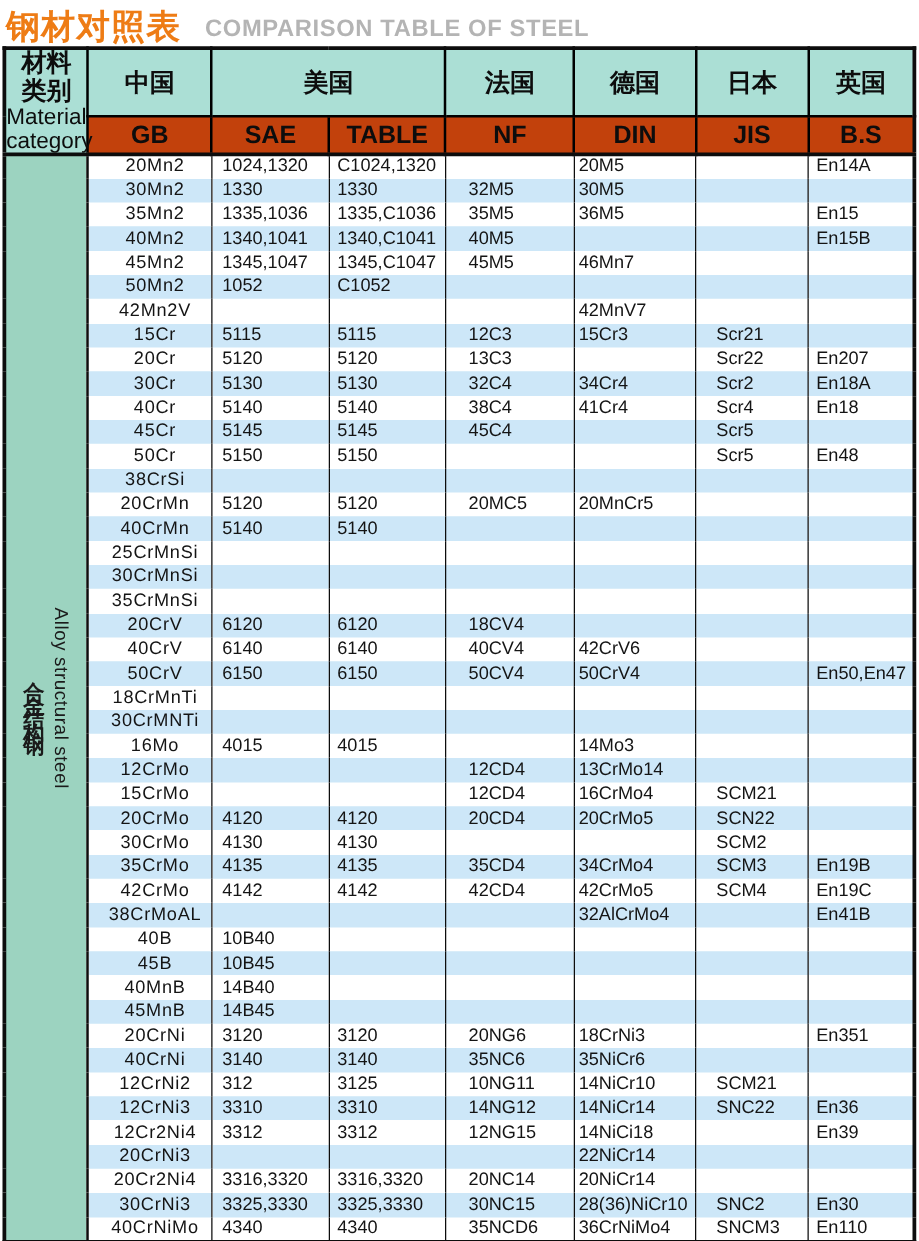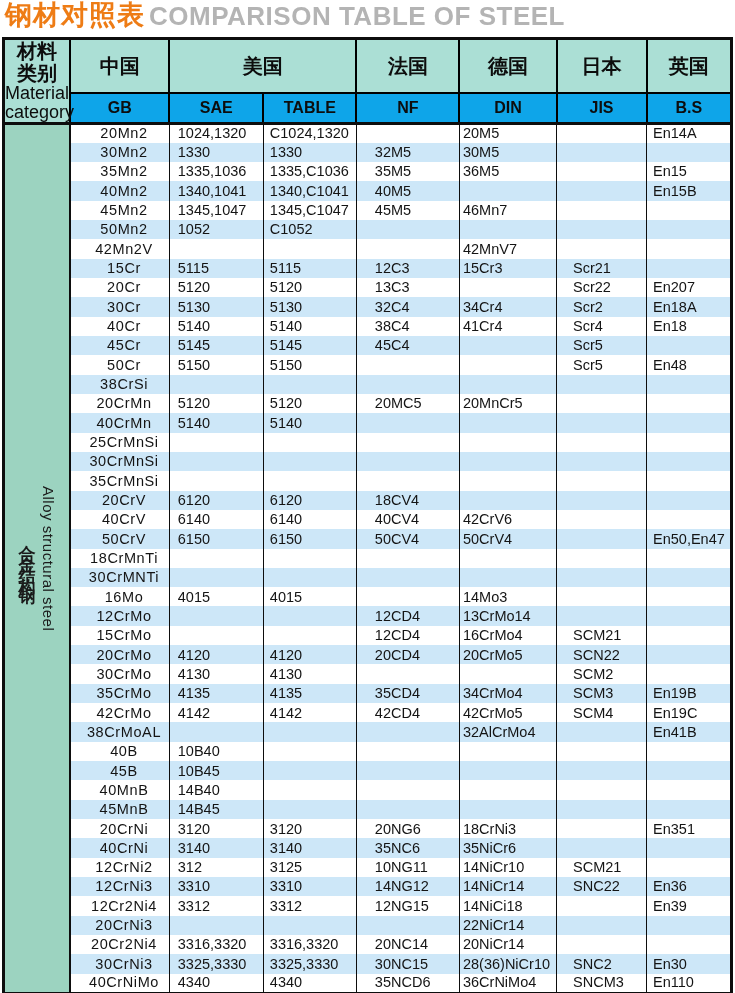--- a/index.html
+++ b/index.html
@@ -3,29 +3,29 @@
 <meta charset="utf-8">
 <style>
   html,body{margin:0;padding:0;}
   body{
     width:735px;height:993px;background:#ffffff;
     font-family:"Liberation Sans", sans-serif;
     color:#111;overflow:hidden;
   }
   
   .title-bar{
-    height:37px;display:flex;gap:4px;
+    height:37px;display:flex;align-items:flex-end;gap:19px;
     padding:2px 16px 2px 5px;box-sizing:border-box;
   }
   .title-cn{
     color:#ee7c15;font-size:27px;font-weight:bold;line-height:1;
     letter-spacing:1px;
   }
   .title-en{
-    color:#b4b4b4;font-size:26px;font-weight:bold;line-height:1.15;
+    color:#b4b4b4;font-size:19px;font-weight:bold;line-height:1.15;
     letter-spacing:0.5px;
   }
   
   .tbl-wrap{padding:0 2px;}
   table{
     border-collapse:collapse;table-layout:fixed;width:731px;
     border:3px solid #0d0d0d;
   }
   col.c-cat{width:66px;}
   col.c-gb{width:98px;}
@@ -37,21 +37,21 @@
   col.c-bs{width:84px;}
 
   thead th{
     border:2px solid #000000;
     font-weight:bold;color:#0d0d0d;
     padding:0;text-align:center;vertical-align:middle;
   }
   thead tr.country-row{height:48px;}
   thead tr.country-row th{background:#abdfd5;font-size:20px;}
   thead tr.std-row{height:26px;}
-  thead tr.std-row th{background:#0ea5e9;font-size:16px;}
+  thead tr.std-row th{background:#c2410c;font-size:20px;}
   thead th.cat-cell{
     background:#a3d89f;font-size:16px;line-height:1.1;
   }
   thead th.cat-cell .cat-en{font-size:18px;font-weight:normal;line-height:1.05;}
   thead{border-bottom:3px solid #0d0d0d;}
 
   tbody tr{height:19.33px;}
   tbody td{
     border-left:1.5px solid #0d0d0d;border-right:1.5px solid #0d0d0d;
     border-top:none;border-bottom:none;

